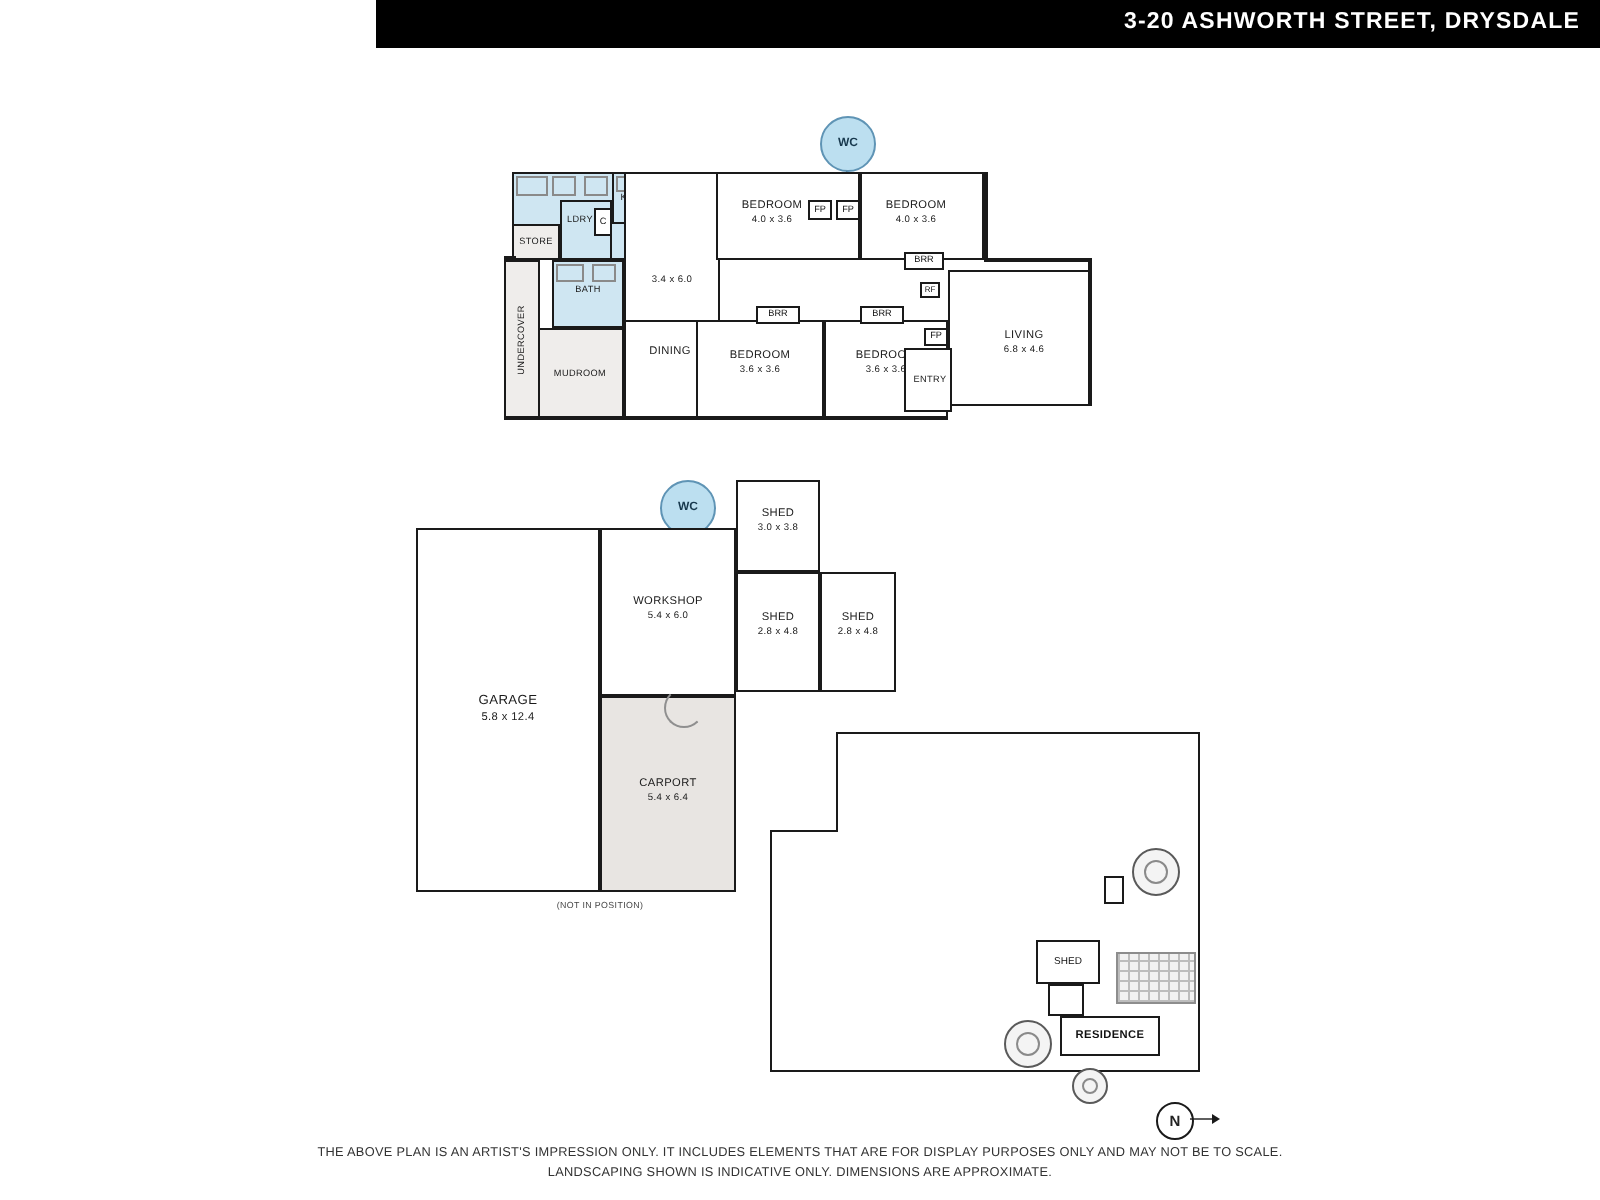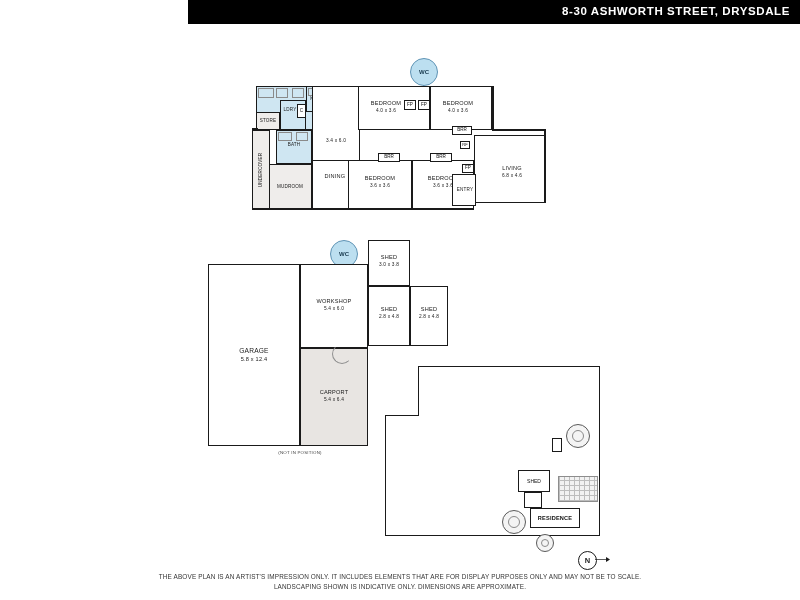--- a/index.html
+++ b/index.html
@@ -201,21 +201,21 @@
     position: absolute;
     border: 0.9px solid #8a8a8a;
     background: transparent;
     box-sizing: border-box;
   }
 </style>
 </head>
 <body>
 
 <div class="header">
-  <div class="header-title">8-30 ASHWORTH STREET, DRYSDALE</div>
+  <div class="header-title">3-20 ASHWORTH STREET, DRYSDALE</div>
 </div>
 
 <div>
 
   <div class="wc-stem" style="left:423px; top:82px; height:24px;"></div>
   <div class="wc" style="left:410px; top:58px;">WC</div>
 
   <div class="room blue" style="left:256px; top:86px; width:80px; height:44px;"></div>
   <div class="room blue" style="left:306px; top:86px; width:30px; height:26px;"></div>
   <div class="lbl tiny" style="left:321px; top:99px;">

